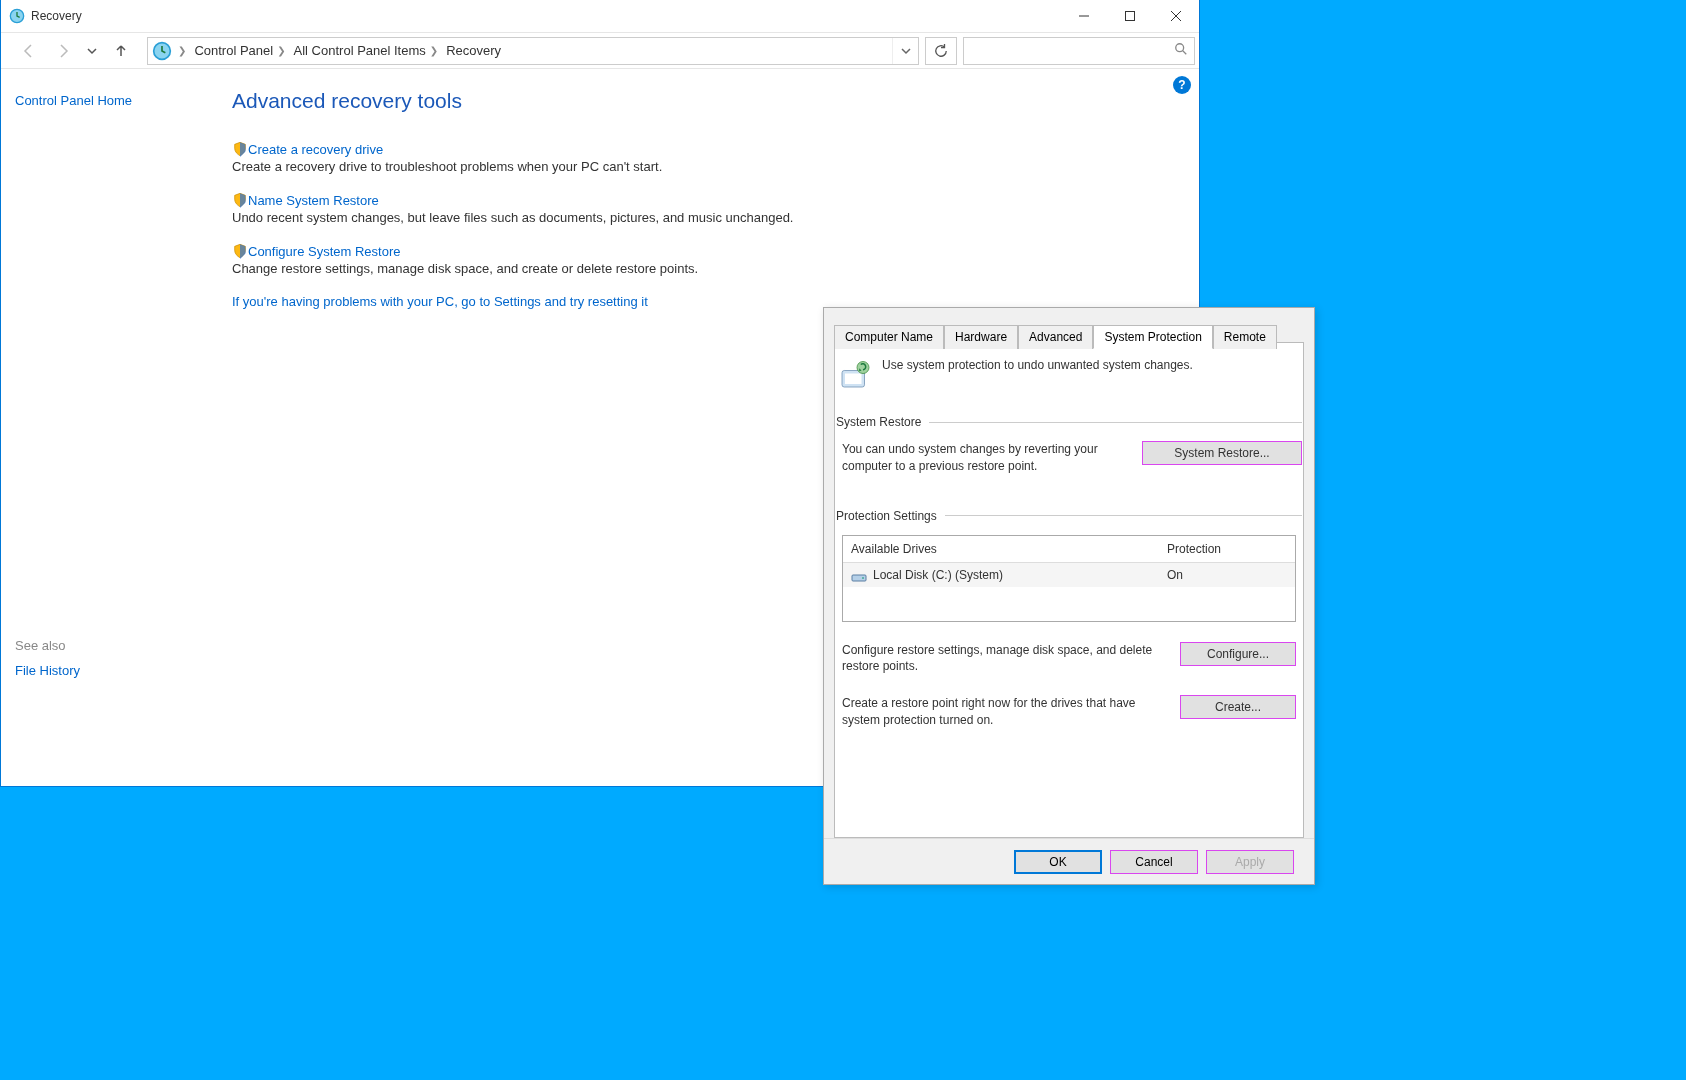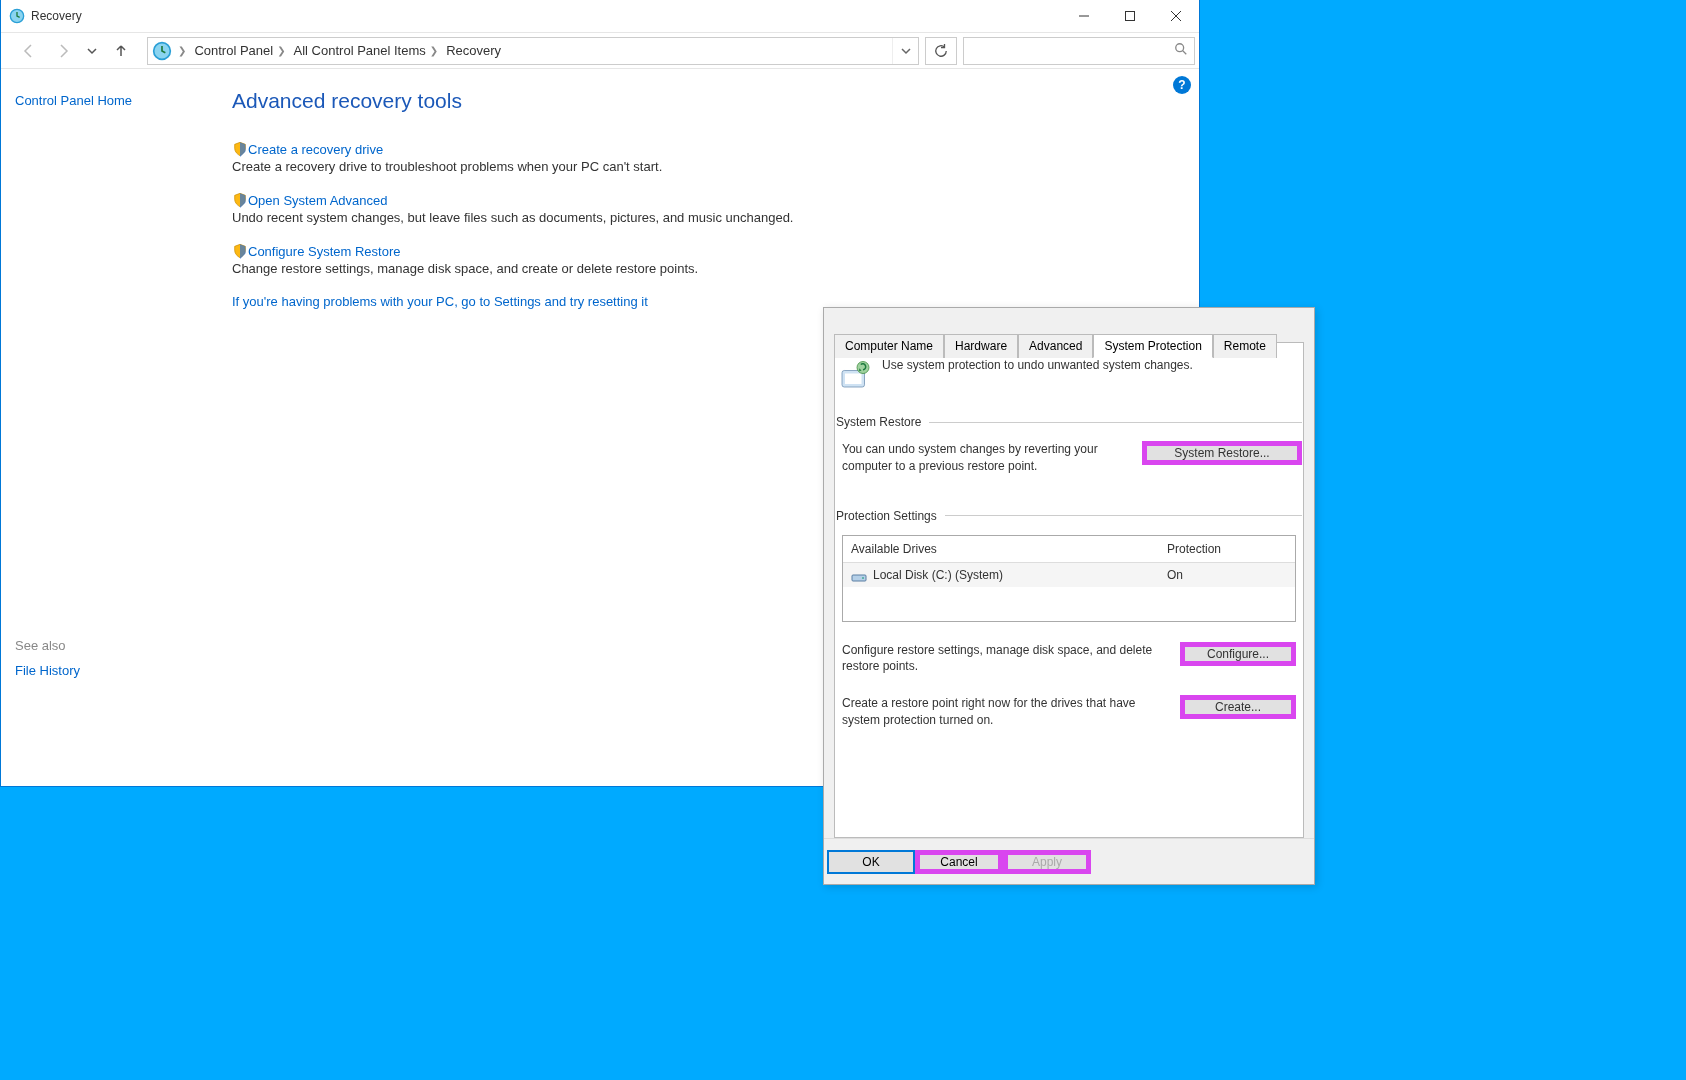--- a/index.html
+++ b/index.html
@@ -43,42 +43,42 @@
 .settingslink { color: #0066cc; font-size: 13px; text-decoration: none; display: block; margin-top: 18px; }
 
 .helpbtn { position: absolute; right: 8px; top: 76px; width: 18px; height: 18px; border-radius: 50%; background: #0078d7; color: #fff; font-size: 12px; font-weight: bold; display: flex; align-items: center; justify-content: center; }
 
 
 .dialog { position: absolute; left: 823px; top: 307px; width: 492px; height: 578px; background: #f0f0f0; border: 1px solid #aaa; box-shadow: 2px 2px 8px rgba(0,0,0,0.15); display: flex; flex-direction: column; }
 .dlg-title { height: 32px; display: flex; align-items: center; padding: 0 8px; background: #fff; border-bottom: 1px solid #ddd; }
 .dlg-title .t { font-size: 12px; color: #333; flex: 1; }
 .dlg-close { width: 28px; height: 24px; display: flex; align-items: center; justify-content: center; }
 .dlg-tabs { display: flex; padding: 10px 10px 0 10px; }
-.dlg-tab { border: 1px solid #bbb; border-bottom: none; background: #f0f0f0; padding: 4px 10px; font-size: 12px; margin-right: 0; position: relative; top: 16px; }
+.dlg-tab { border: 1px solid #bbb; border-bottom: none; background: #f0f0f0; padding: 4px 10px; font-size: 12px; margin-right: 0; position: relative; top: 7px; }
 .dlg-tab.active { background: #fff; z-index: 2; border-bottom: 1px solid #fff; }
 .dlg-panel { margin: 0 10px 0 10px; background: #fff; border: 1px solid #bbb; flex: 1; padding: 14px 1px; font-size: 12px; color: #333; }
 .introrow { display: flex; gap: 10px; margin-bottom: 22px; }
 .introrow .txticon { width: 36px; height: 36px; flex-shrink: 0; }
 .grouplbl { display: flex; align-items: center; margin-bottom: 12px; }
 .grouplbl .gt { color: #333; font-size: 12px; }
 .grouplbl .line { flex: 1; height: 1px; background: #ccc; margin-left: 8px; }
 .restorerow { display: flex; gap: 16px; align-items: flex-start; margin-bottom: 34px; padding-left: 6px; }
 .restorerow .txt { flex: 1; line-height: 1.4; }
-.wbtn { min-width: 160px; height: 24px; background: #e1e1e1; border: 5px solid #d946ef; font-size: 12px; cursor: default; display: flex; align-items: center; justify-content: center; }
+.wbtn { min-width: 160px; height: 24px; background: #e1e1e1; border: 1px solid #d946ef; font-size: 12px; cursor: default; display: flex; align-items: center; justify-content: center; }
 .drivetable { border: 1px solid #aaa; margin: 4px 6px 14px 6px; }
 .drivetable .hdr { display: flex; padding: 6px 8px; border-bottom: 1px solid #ddd; font-size: 12px; }
 .drivetable .hdr .c1 { flex: 1; }
 .drivetable .hdr .c2 { width: 120px; }
 .drivetable .row { display: flex; padding: 4px 8px; align-items: center; background: #f5f5f5; font-size: 12px; }
 .drivetable .row .c1 { flex: 1; display: flex; align-items: center; gap: 6px; }
 .drivetable .row .c2 { width: 120px; }
 .drivetable .empty { height: 34px; }
 .actionrow { display: flex; gap: 16px; padding: 6px 6px; align-items: flex-start; }
 .actionrow .txt { flex: 1; line-height: 1.4; }
-.dlg-buttons { height: 46px; display: flex; align-items: center; padding: 0 3px; border-top: 1px solid #ddd; }
+.dlg-buttons { height: 46px; display: flex; align-items: center; justify-content: flex-end; gap: 8px; padding: 0 20px; border-top: 1px solid #ddd; }
 .dlg-buttons .wbtn { min-width: 88px; }
 .dlg-buttons .wbtn.primary { border: 2px solid #0078d7; background: #e1e1e1; }
 .dlg-buttons .wbtn.disabled { color: #aaa; }
 </style>
 </head>
 <body>
 
 <div class="window">
 
   <div class="titlebar">
@@ -184,21 +184,21 @@
         </div>
         <div class="desc">Create a recovery drive to troubleshoot problems when your PC can't start.</div>
       </div>
 
       <div class="tool">
         <div class="linkrow">
           <svg width="16" height="16" viewBox="0 0 24 24">
               <path d="M12 2 L20 5 v6 c0 5-4 9-8 11-4-2-8-6-8-11V5z" fill="#fdb813" stroke="#c68a00" stroke-width="1"></path>
               <path d="M12 2 L12 24 L20 16 c1-2 0-8 0-11z" fill="#2a6fd6" opacity="0.7"></path>
             </svg>
-          <a href="#">Open System Advanced</a>
+          <a href="#">Name System Restore</a>
         </div>
         <div class="desc">Undo recent system changes, but leave files such as documents, pictures, and music unchanged.</div>
       </div>
 
       <div class="tool">
         <div class="linkrow">
           <svg width="16" height="16" viewBox="0 0 24 24">
               <path d="M12 2 L20 5 v6 c0 5-4 9-8 11-4-2-8-6-8-11V5z" fill="#fdb813" stroke="#c68a00" stroke-width="1"></path>
               <path d="M12 2 L12 24 L20 16 c1-2 0-8 0-11z" fill="#2a6fd6" opacity="0.7"></path>
             </svg>

